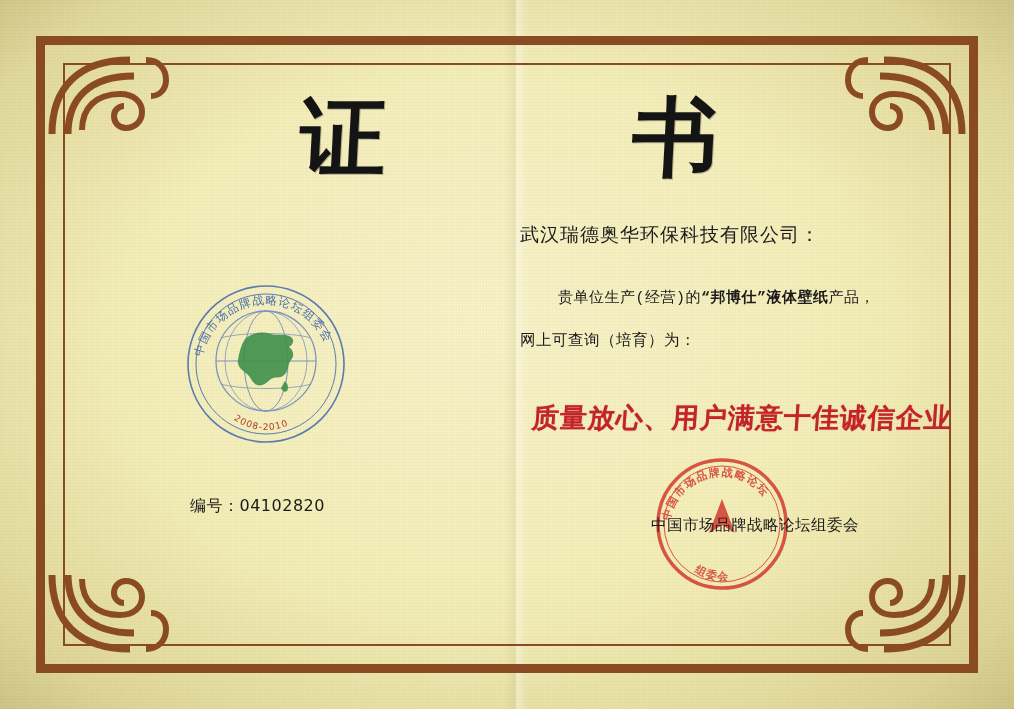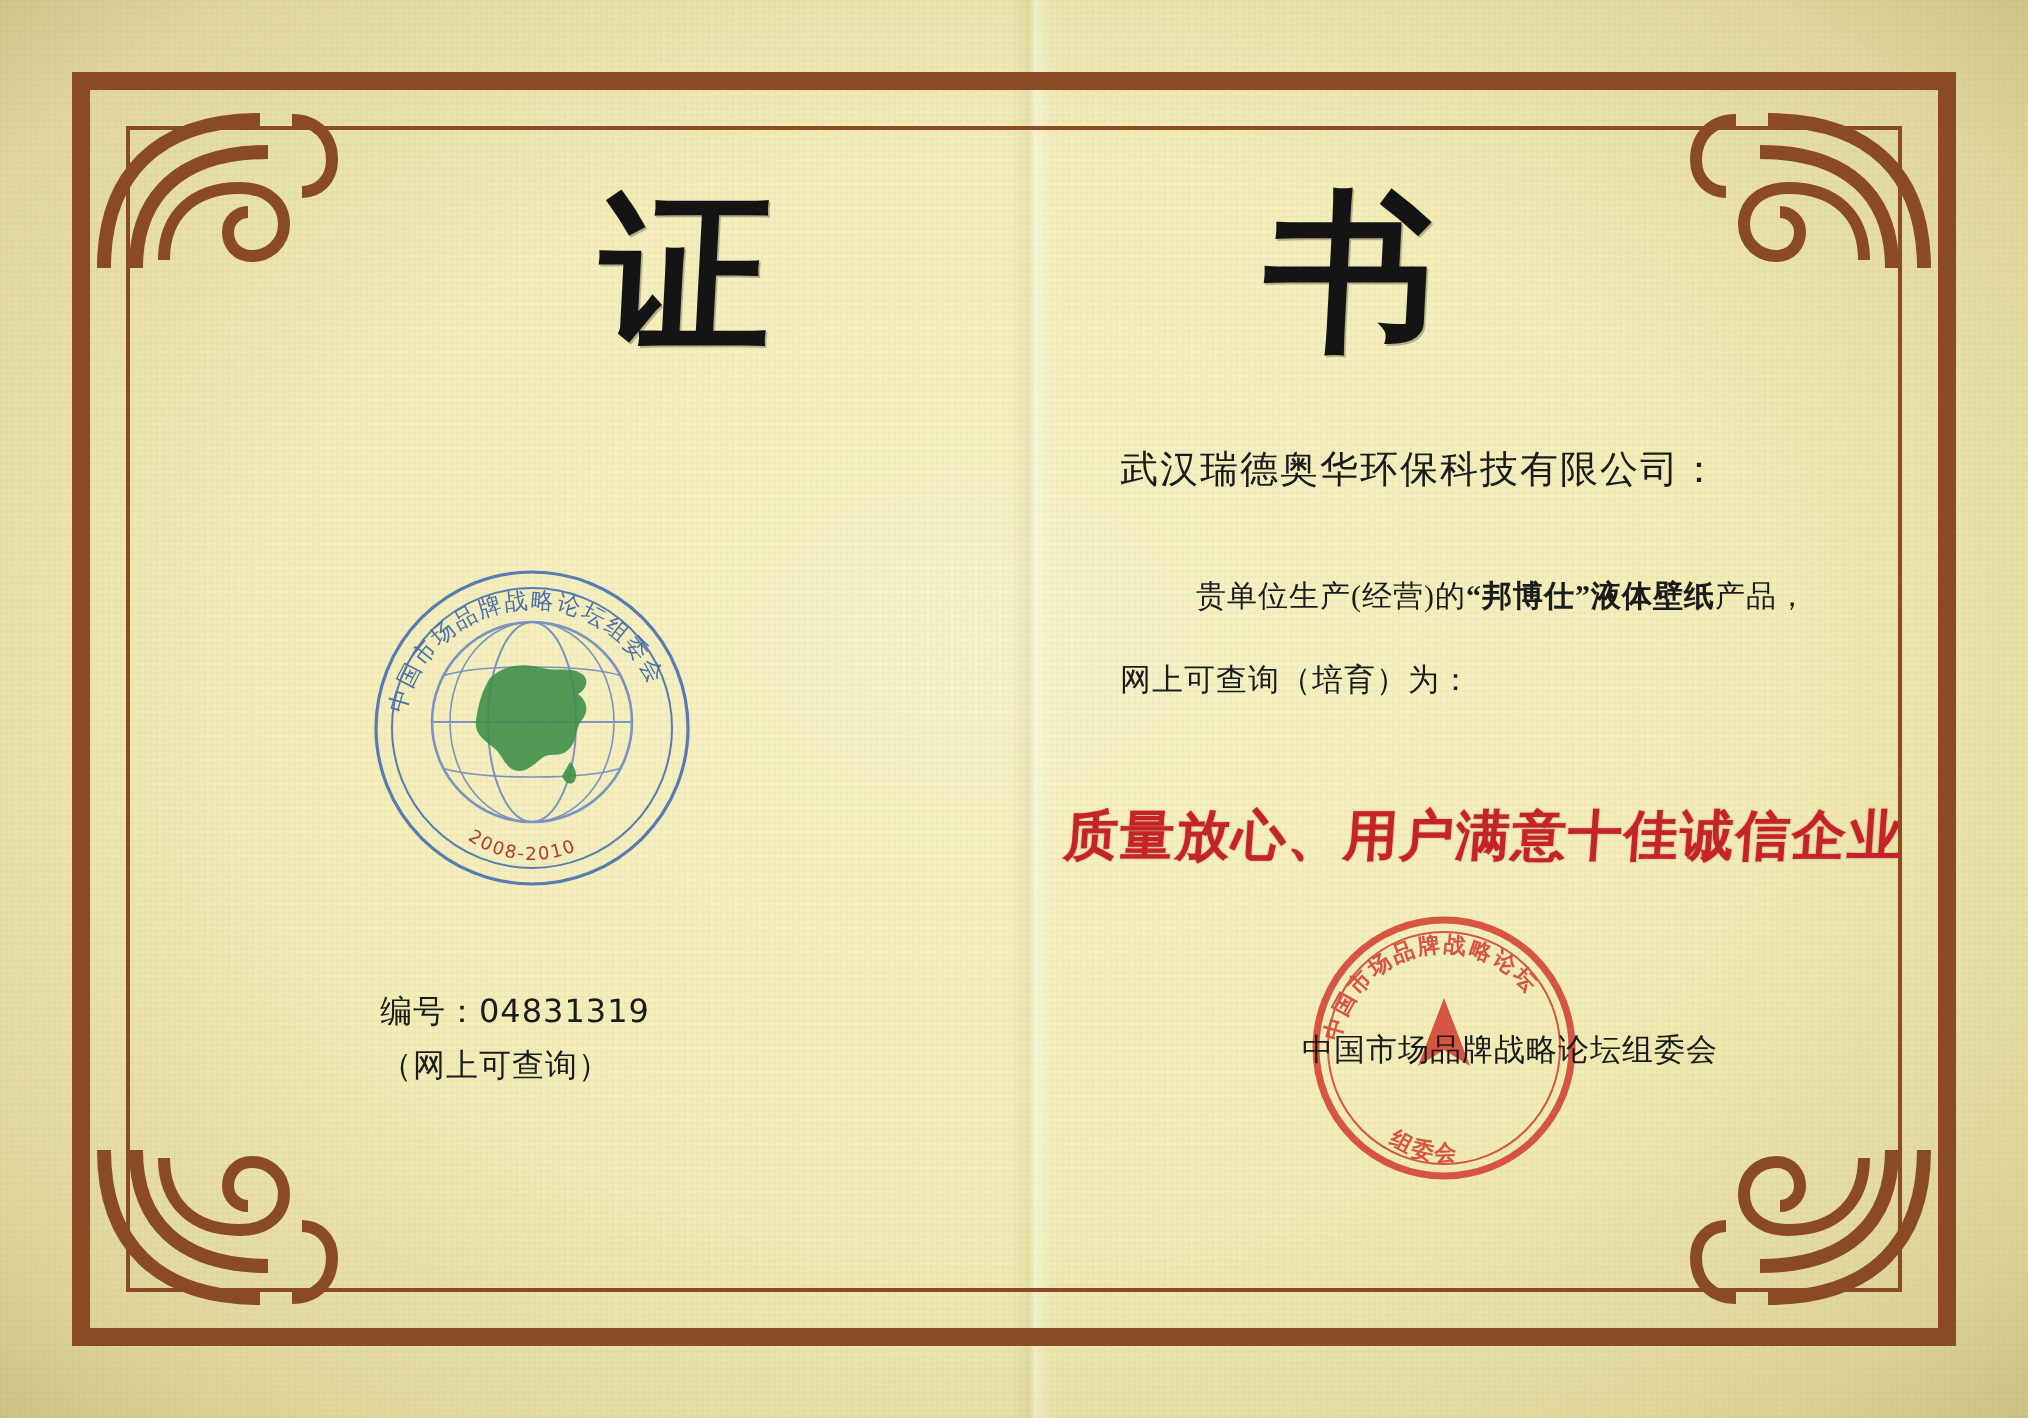--- a/index.html
+++ b/index.html
@@ -105,22 +105,21 @@
     height: 162px;
   }
 
   
   .body-text {
     position: absolute;
     left: 520px;
     top: 222px;
     width: 430px;
     color: #1b1b1b;
-    font-family: Liberation Serif, serif;
-    margin-left: 40px;
+    font-family: Liberation Mono, monospace;
   }
   .line-company {
     font-size: 19px;
     letter-spacing: 1px;
     margin-bottom: 42px;
   }
   .line-2 {
     font-size: 15px;
     letter-spacing: 0.5px;
     text-indent: 38px;
@@ -285,23 +284,22 @@
     <div class="line-2">
       <span>贵单位生产(经营)的</span><span class="brand">“邦博仕”</span><span class="product">液体壁纸</span><span>产品，</span>
     </div>
     <div class="line-3">网上可查询（培育）为：</div>
   </div>
 
   <div class="award">质量放心、用户满意十佳诚信企业</div>
 
   <div class="serial">
     <div>
-      <span>编号：</span><span>04831319</span>
+      <span>编号：</span><span>04102820</span>
     </div>
-    <div>（网上可查询）</div>
   </div>
 
   <svg class="stamp" viewBox="0 0 138 138">
     <circle cx="69" cy="69" r="64" fill="none" stroke="#cf2b22" stroke-width="3.5"></circle>
     <circle cx="69" cy="69" r="58" fill="none" stroke="#cf2b22" stroke-width="1"></circle>
     <path d="M69 44 L82 78 L69 70 L56 78 Z" fill="#cf2b22"></path>
     <defs>
       <path id="stampArc" d="M 16 74 A 53 53 0 0 1 122 74"></path>
       <path id="stampArcBottom" d="M 22 78 A 47 47 0 0 0 116 78"></path>
     </defs>

